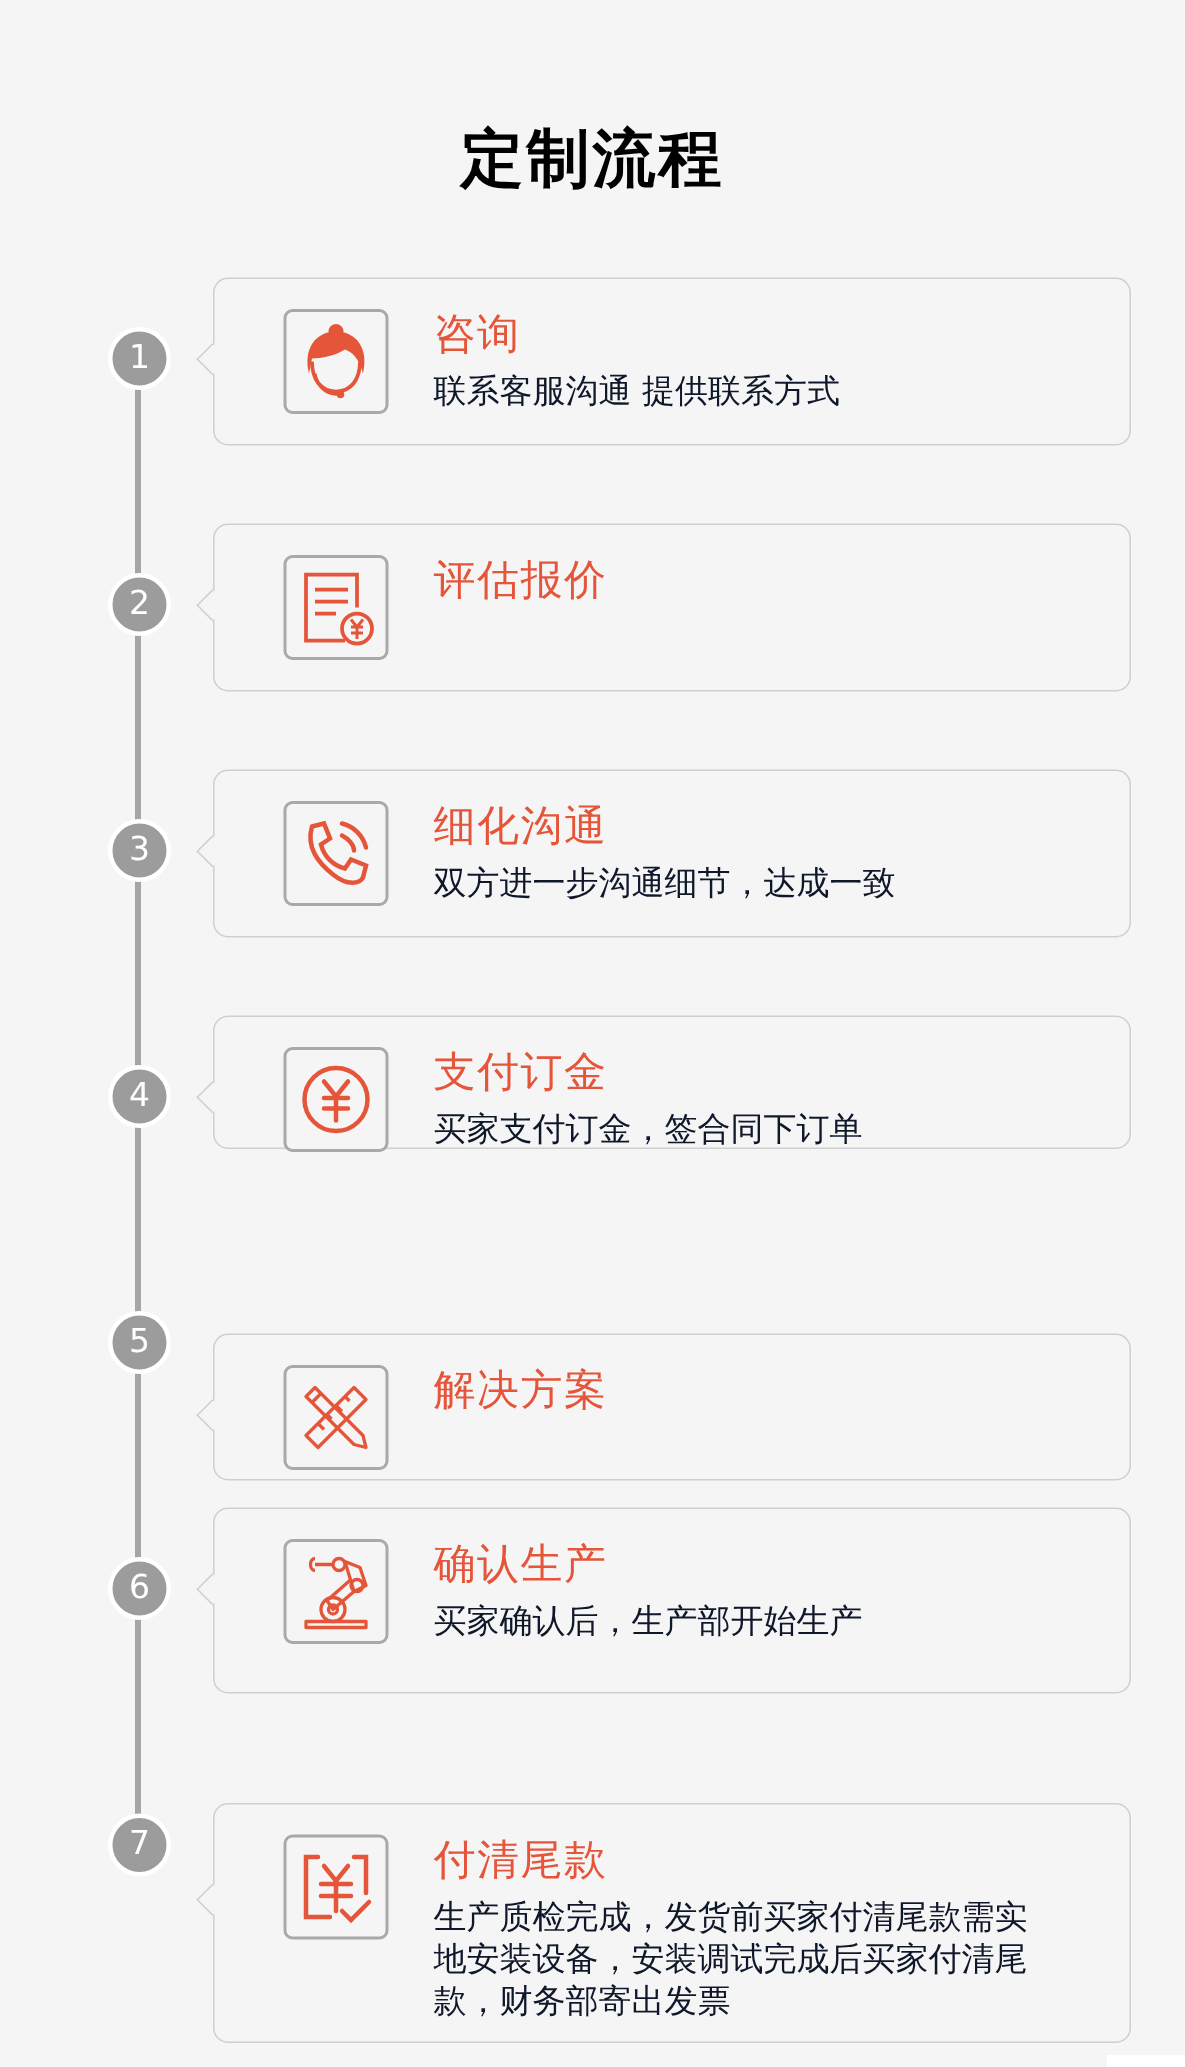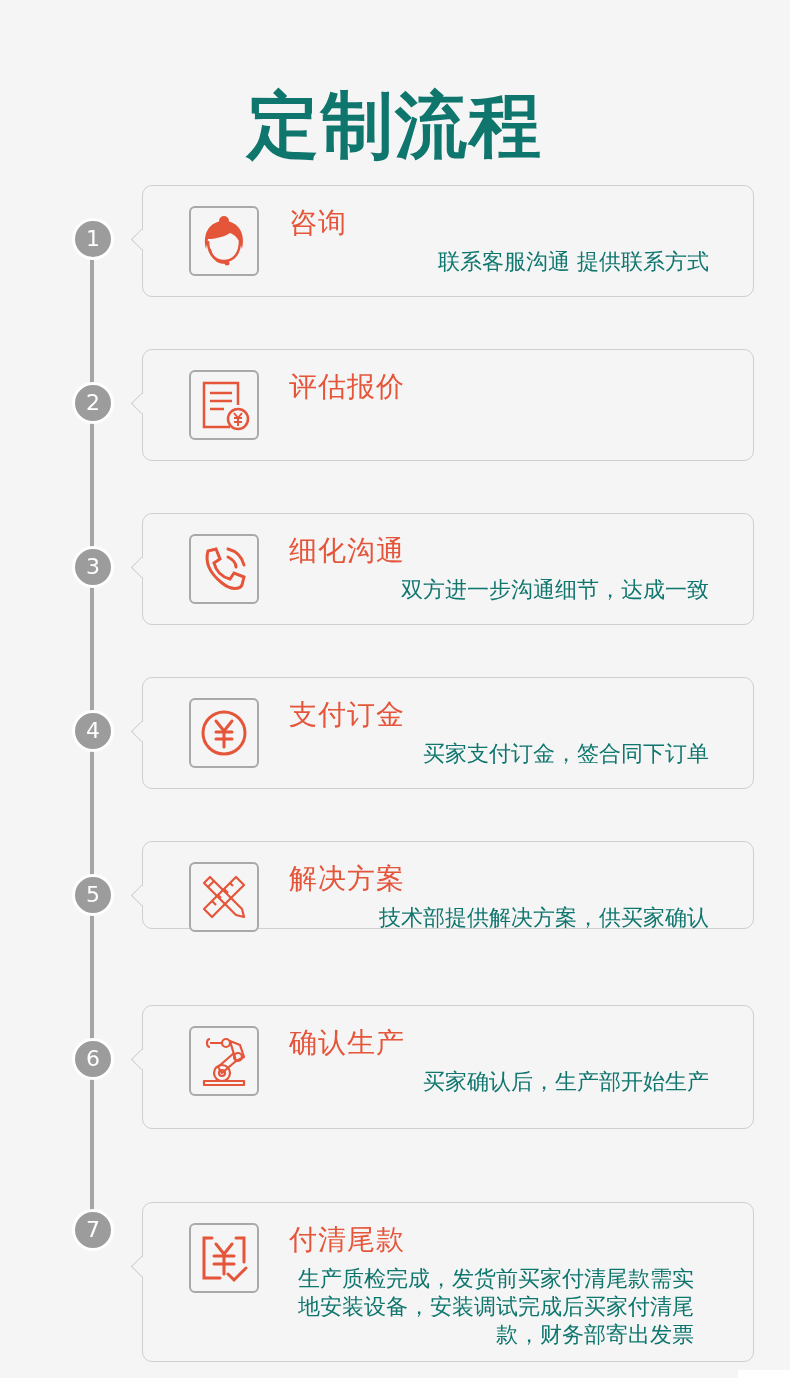--- a/index.html
+++ b/index.html
@@ -3,60 +3,59 @@
   <meta charset="utf-8">
   <style>
     html, body { margin: 0; padding: 0; }
     body {
       width: 790px; height: 1378px; background: #f5f5f5;
       font-family: "DejaVu Sans", "Liberation Sans", sans-serif;
       position: relative; overflow: hidden;
     }
     .page-title {
       position: absolute; left: 0; right: 0; top: 78px;
-      text-align: center; font-size: 72px; font-weight: bold; color: #0f766e;
+      text-align: center; font-size: 42px; font-weight: bold; color: #000000;
       letter-spacing: 2px;
     }
     .timeline-line {
       position: absolute; left: 90px; width: 4px; top: 240px; height: 985px;
       background: #a5a5a5;
     }
     .step {
       position: absolute; left: 0; width: 790px;
     }
     .step-number {
       position: absolute; left: 72px; width: 36px; height: 36px; border-radius: 50%;
       background: #9c9c9c; border: 3px solid #ffffff;
       color: #ffffff; font-size: 22px; line-height: 36px; text-align: center;
       font-family: "DejaVu Sans", sans-serif;
     }
     .card {
       position: absolute; left: 142px; width: 612px;
       border: 1.5px solid #cfcfcf; border-radius: 10px; background: #f5f5f5;
       box-sizing: border-box;
-      text-align: right;
     }
     .card-tail {
       position: absolute; left: -9px; width: 14px; height: 14px;
       background: #f5f5f5; border-left: 1.5px solid #cfcfcf; border-bottom: 1.5px solid #cfcfcf;
       transform: rotate(45deg);
     }
     .icon-box {
       position: absolute; left: 46px; top: 20px; width: 70px; height: 70px;
       border: 2px solid #a9a9a9; border-radius: 6px; box-sizing: border-box;
       display: flex; align-items: center; justify-content: center; background: #f5f5f5;
     }
     .icon-box svg { width: 56px; height: 56px; }
     .step-title {
       position: absolute; left: 146px; top: 18px;
       font-size: 28px; color: #e5553a; letter-spacing: 1px;
     }
     .step-desc {
       position: absolute; left: 146px; top: 62px; width: 420px;
-      font-size: 22px; color: #0f766e; line-height: 28px;
+      font-size: 22px; color: #0f172a; line-height: 28px;
     }
     .corner-white {
       position: absolute; left: 738px; top: 1370px; width: 52px; height: 8px; background: #ffffff;
     }
   </style>
 </head>
 <body>
 
 <div class="page-title">定制流程</div>
 
@@ -109,53 +108,52 @@
         <path d="M32 16 C36 18 40 22 40 26"></path>
       </svg>
     </div>
     <div class="step-title">细化沟通</div>
     <div class="step-desc">双方进一步沟通细节，达成一致</div>
   </div>
 </div>
 
 <div class="step" style="top:677px;">
   <div class="step-number" style="top:33px;">4</div>
-  <div class="card" style="height:112px;">
+  <div class="card" style="height:89px;">
     <div class="card-tail" style="top:46px;"></div>
     <div class="icon-box">
       <svg viewBox="0 0 56 56" fill="none" stroke="#e5553a" stroke-width="3" stroke-linecap="round">
         <circle cx="28" cy="28" r="21"></circle>
         <path d="M20 16 L28 26 L36 16"></path>
         <line x1="20" y1="27" x2="36" y2="27"></line>
         <line x1="20" y1="34" x2="36" y2="34"></line>
         <line x1="28" y1="26" x2="28" y2="42"></line>
       </svg>
     </div>
     <div class="step-title">支付订金</div>
     <div class="step-desc">买家支付订金，签合同下订单</div>
   </div>
 </div>
 
 <div class="step" style="top:841px;">
   <div class="step-number" style="top:33px;">5</div>
-  <div class="card" style="height:88px;">
+  <div class="card" style="height:98px;margin-top:48px;">
     <div class="card-tail" style="top:46px;"></div>
     <div class="icon-box">
       <svg viewBox="0 0 56 56" fill="none" stroke="#e5553a" stroke-width="2.2" stroke-linejoin="round">
         <path d="M8 14 L14 8 L46 40 L48 48 L40 46 Z"></path>
         <line x1="12" y1="18" x2="18" y2="12"></line>
         <path d="M8 40 L40 8 L48 16 L16 48 Z"></path>
         <line x1="16" y1="32" x2="20" y2="36"></line>
         <line x1="22" y1="26" x2="25" y2="29"></line>
         <line x1="28" y1="20" x2="32" y2="24"></line>
         <line x1="34" y1="14" x2="37" y2="17"></line>
       </svg>
     </div>
     <div class="step-title">解决方案</div>
-    <div class="step-desc">技术部提供解决方案，供买家确认</div>
   </div>
 </div>
 
 <div class="step" style="top:1005px;">
   <div class="step-number" style="top:33px;">6</div>
   <div class="card" style="height:124px;">
     <div class="card-tail" style="top:46px;"></div>
     <div class="icon-box">
       <svg viewBox="0 0 56 56" fill="none" stroke="#e5553a" stroke-width="2.2" stroke-linejoin="round">
         <path d="M14 6 C10 6 10 14 14 14 M14 10 H26"></path>

